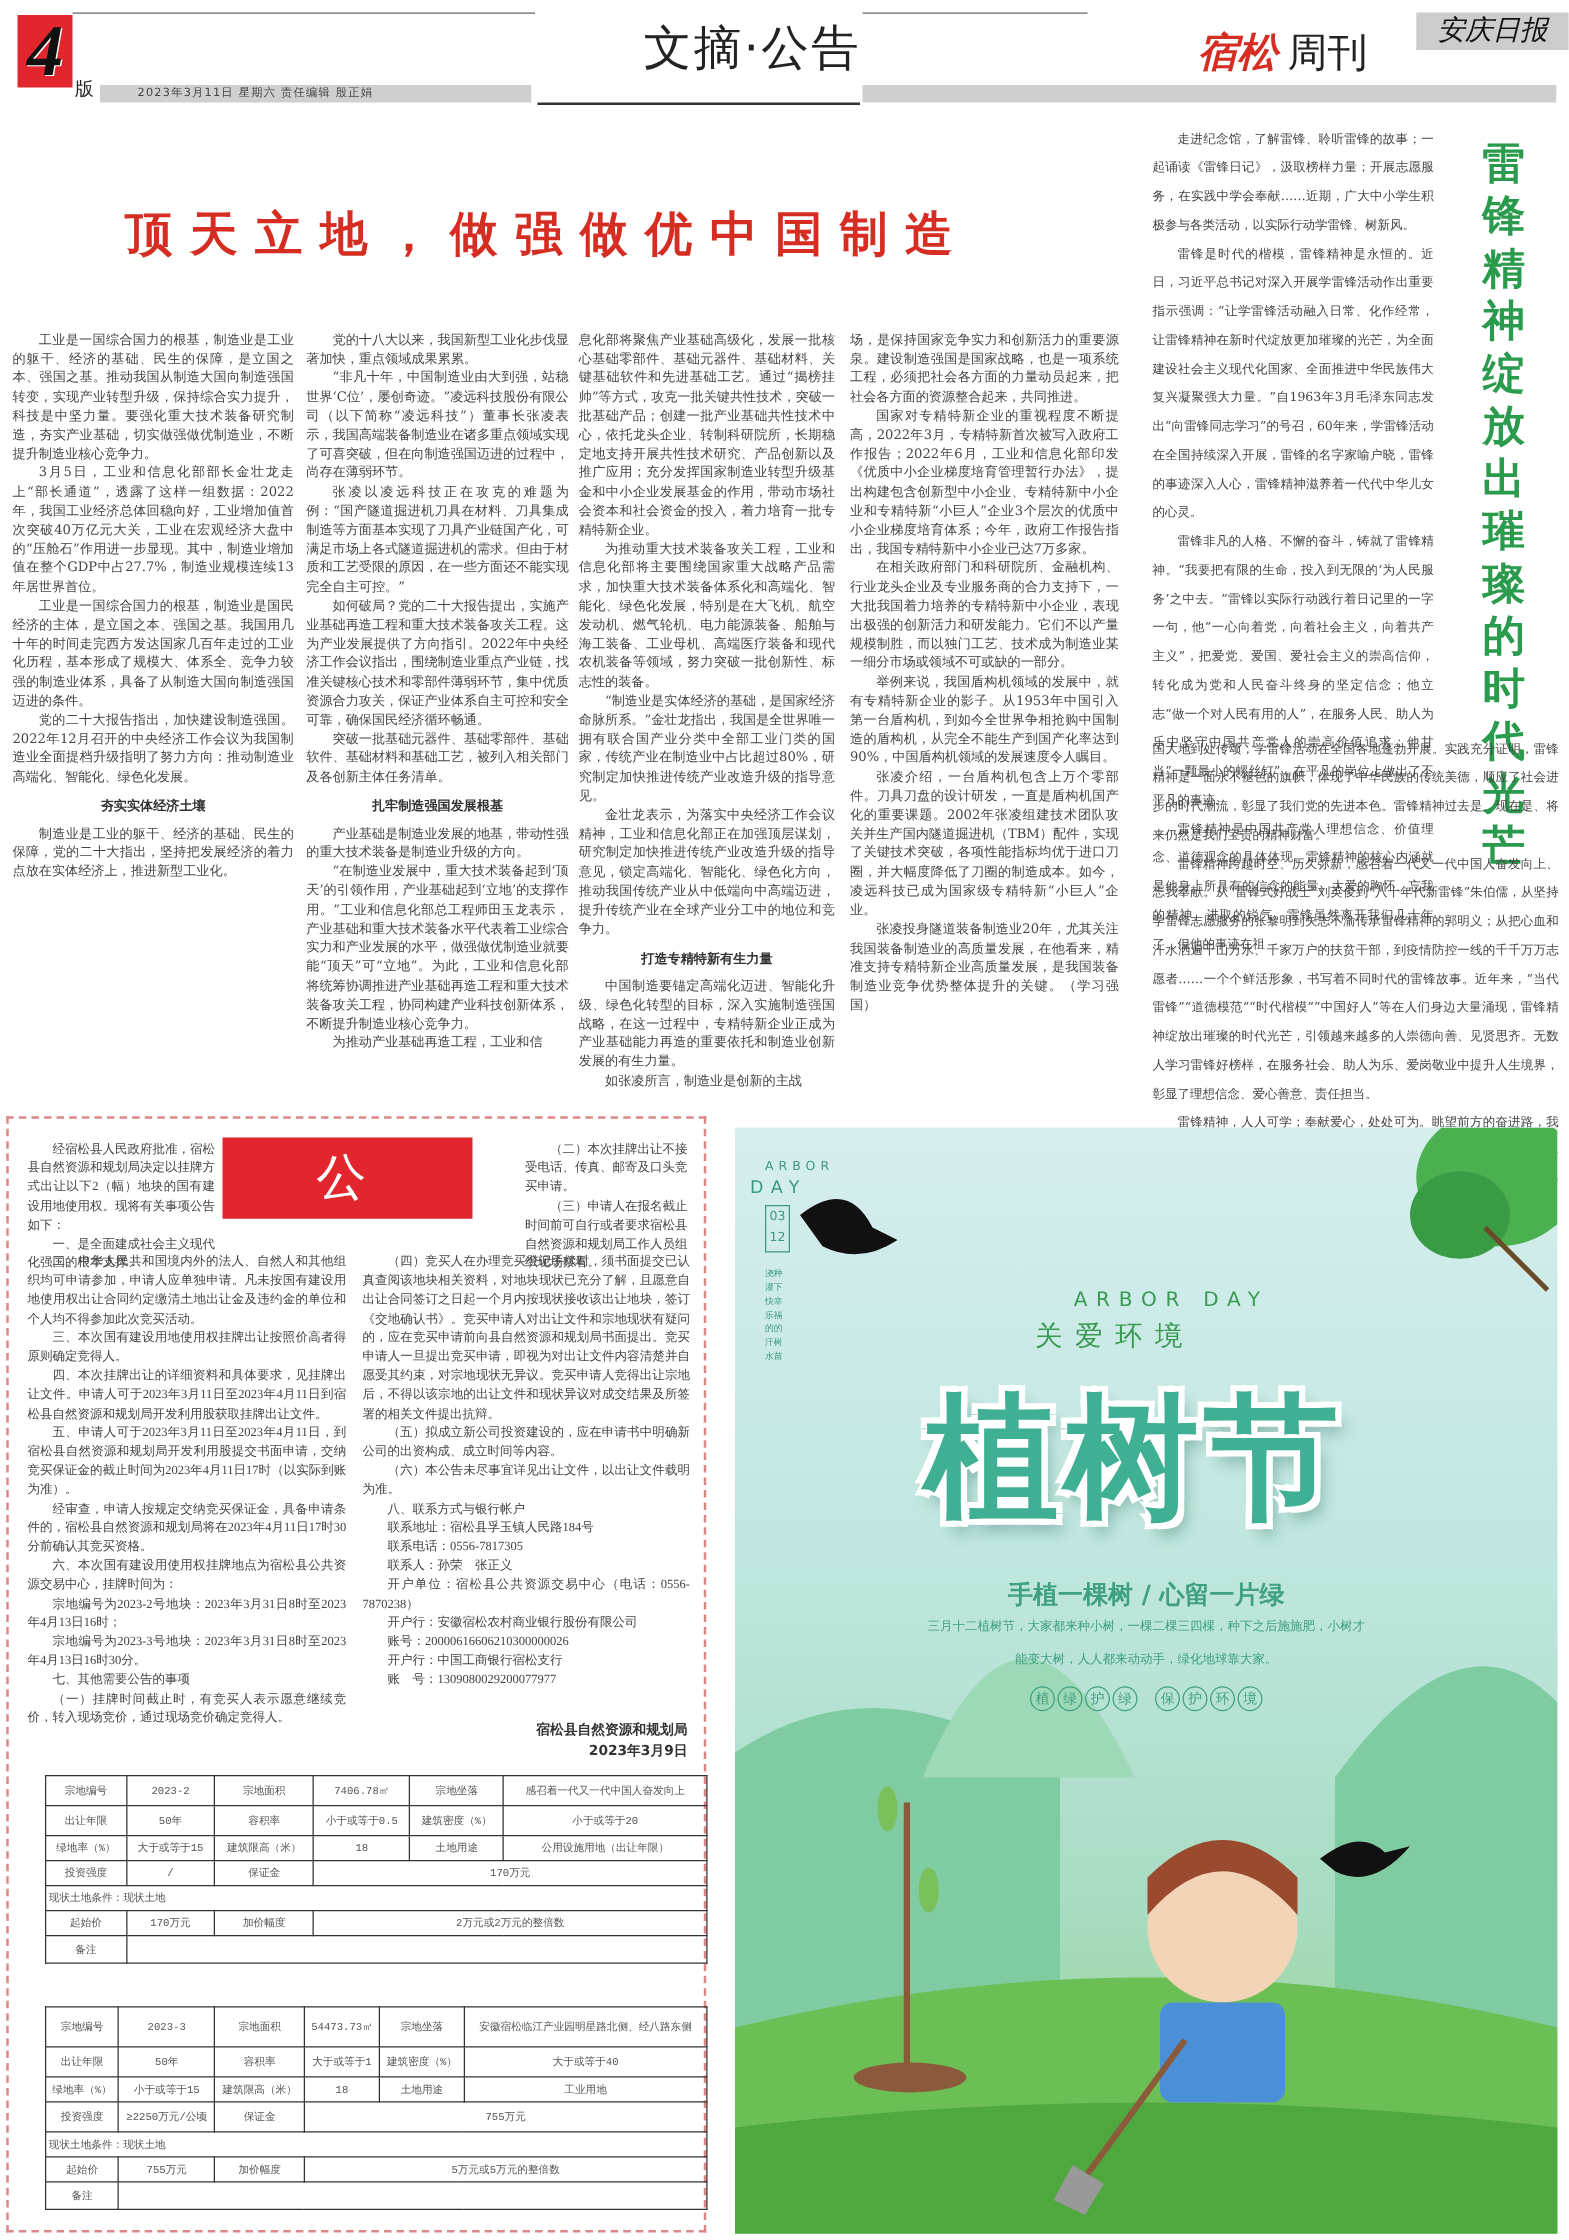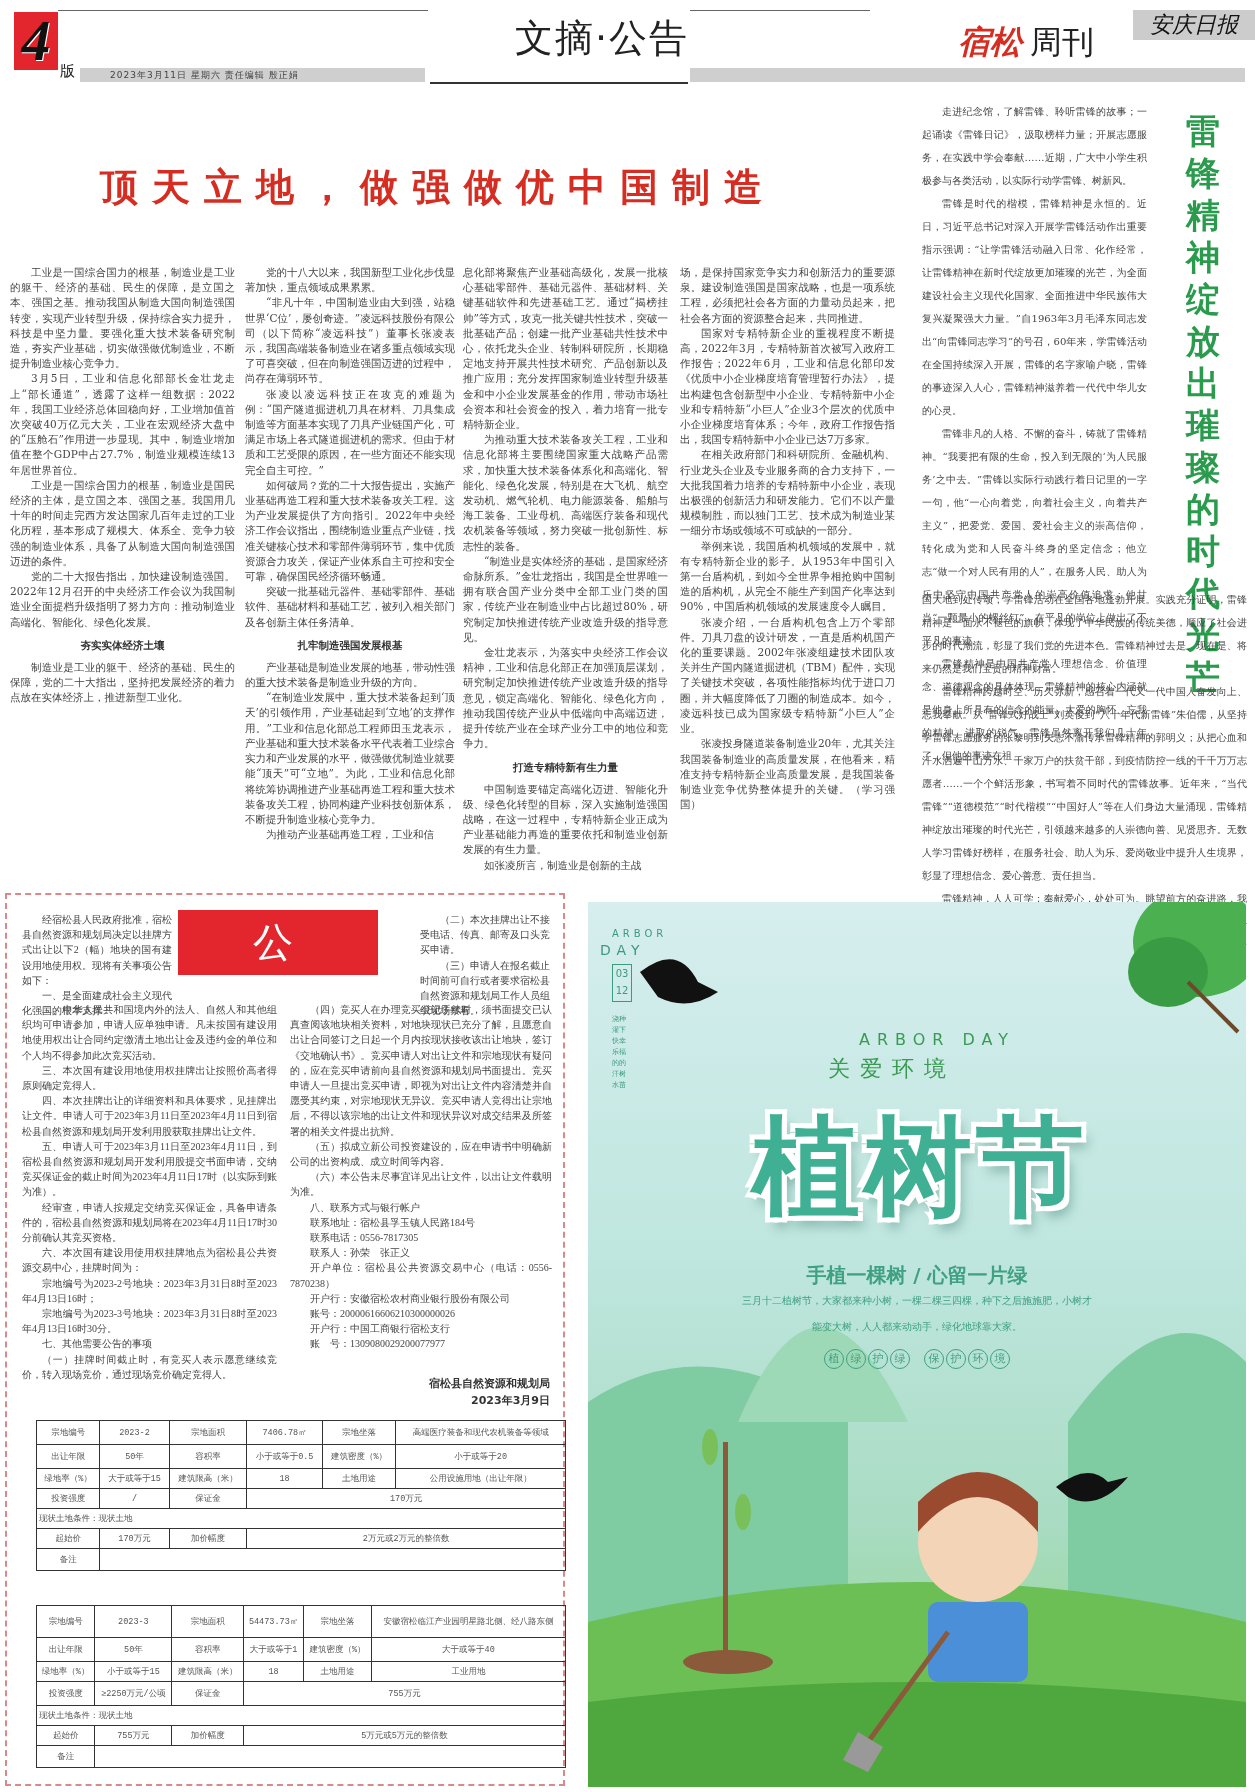--- a/index.html
+++ b/index.html
@@ -36,21 +36,21 @@
 table.land td{border:1px solid #333;text-align:center;padding:0 2px}
 
 #poster{left:588px;top:902px;width:658px;height:885px;background:linear-gradient(#d6eeee,#bfe6df 40%,#a9dcc3 70%,#8fcf7d);overflow:hidden}
 .pt{position:absolute}
 #arbor-small{left:24px;top:25px;font:10px/14px "DejaVu Sans",sans-serif;color:#3c9a7d;letter-spacing:4px}
 #arbor-big{left:12px;top:40px;font:14px "DejaVu Sans",sans-serif;color:#3c9a7d;letter-spacing:6px}
 #datebox{left:24px;top:62px;width:20px;height:38px;border:1px solid #3c9a7d;font:10px/17px "DejaVu Sans",sans-serif;color:#3c9a7d;text-align:center}
 #sidepoem{left:24px;top:112px;width:20px;font:7px/11px "DejaVu Sans",sans-serif;color:#3c9a7d}
 #p-arbor{left:0;top:128px;width:658px;text-align:center;font:16px "DejaVu Sans",sans-serif;color:#3a9a52;letter-spacing:7px;padding-left:40px}
 #p-care{left:0;top:152px;width:538px;text-align:center;font:22px "DejaVu Sans",sans-serif;color:#3a9a52;letter-spacing:10px;padding-left:70px}
-#p-big{left:67px;top:190px;width:530px;text-align:center;font:bold 108px/150px "DejaVu Sans",sans-serif;color:#3fb093;text-shadow:0 0 0 #fff,-5px -5px 0 #fff,5px 5px 0 #fff,5px -5px 0 #fff,-5px 5px 0 #fff,6px 10px 12px rgba(0,80,60,.35);letter-spacing:4px}
+#p-big{left:54px;top:190px;width:530px;text-align:center;font:bold 108px/150px "DejaVu Sans",sans-serif;color:#3fb093;text-shadow:0 0 0 #fff,-5px -5px 0 #fff,5px 5px 0 #fff,5px -5px 0 #fff,-5px 5px 0 #fff,6px 10px 12px rgba(0,80,60,.35);letter-spacing:4px}
 #p-slogan{left:0;top:360px;width:658px;text-align:center;font:bold 20px "DejaVu Sans",sans-serif;color:#3fa082}
 #p-desc1{left:0;top:392px;width:658px;text-align:center;font:10px "DejaVu Sans",sans-serif;color:#3fa082}
 #p-desc2{left:0;top:418px;width:658px;text-align:center;font:10px "DejaVu Sans",sans-serif;color:#3fa082}
 #p-circles{left:0;top:440px;width:658px;text-align:center;font:11px "DejaVu Sans",sans-serif;color:#3fa082}
 #p-circles span{display:inline-block;width:20px;height:20px;border:1px solid #3fa082;border-radius:50%;line-height:18px;margin:0 1px}
 #p-circles .gap{border:none;width:10px}
 </style>
 </head>
 <body>
 
@@ -163,21 +163,21 @@
 </div>
 
 <table class="land" style="top:1420px">
   <tbody>
       <tr style="height:24px">
         <td>宗地编号</td>
         <td>2023-2</td>
         <td>宗地面积</td>
         <td>7406.78㎡</td>
         <td>宗地坐落</td>
-        <td>高端医疗装备和现代农机装备等领域</td>
+        <td>感召着一代又一代中国人奋发向上</td>
       </tr>
   <tr style="height:24px">
         <td>出让年限</td>
         <td>50年</td>
         <td>容积率</td>
         <td>小于或等于0.5</td>
         <td>建筑密度（%）</td>
         <td>小于或等于20</td>
       </tr>
   <tr style="height:20px">

